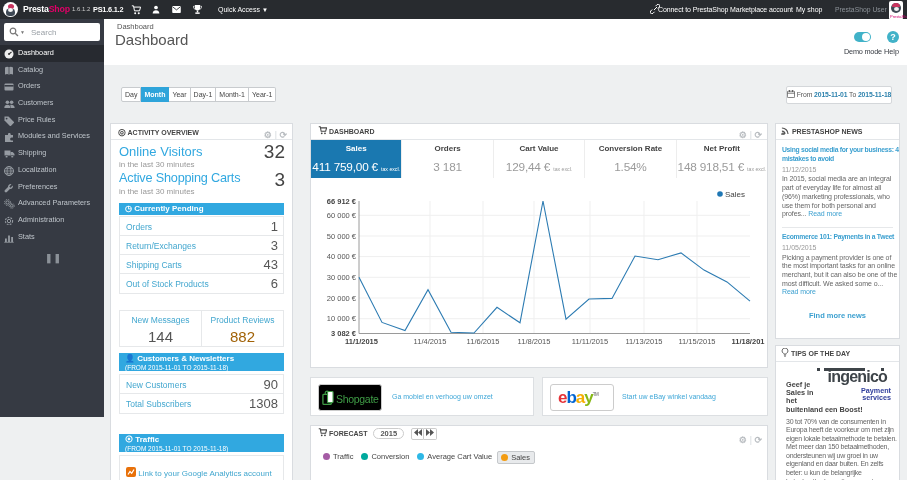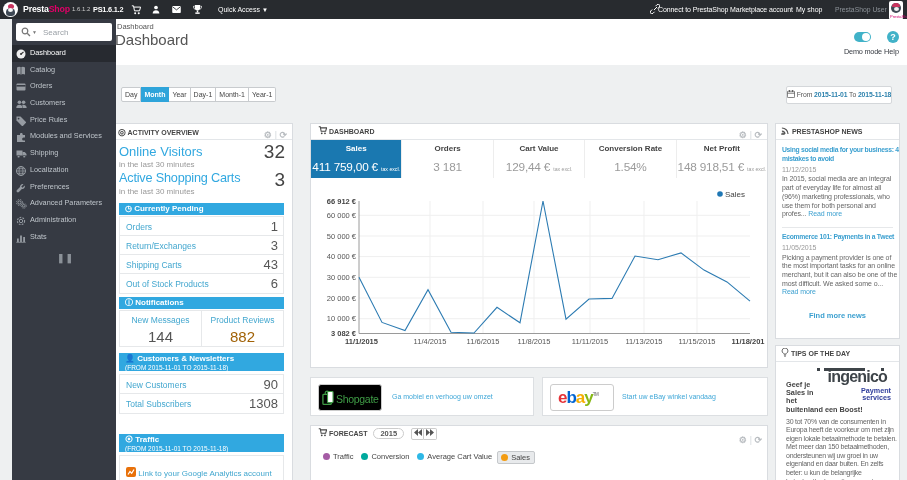--- a/index.html
+++ b/index.html
@@ -8,21 +8,21 @@
 #page{position:relative;width:907px;height:480px;overflow:hidden;}
 .abs{position:absolute;}
 
 #topbar{position:absolute;left:0;top:0;width:907px;height:19px;background:#282b2f;color:#fff;z-index:30;}
 #topbar .t{position:absolute;font-size:7px;line-height:19px;white-space:nowrap;}
 #logo{position:absolute;left:3px;top:2px;width:15px;height:15px;border-radius:50%;background:#fff;overflow:hidden;}
 #logo .b1{position:absolute;left:3px;top:6px;width:9px;height:8px;background:#3e4854;border-radius:50% 50% 40% 40%;}
 #logo .b2{position:absolute;left:5px;top:2px;width:6px;height:5px;background:#c9355f;border-radius:50%;}
 #logo .b3{position:absolute;left:5px;top:6px;width:5px;height:4px;background:#f7f7f7;border-radius:50%;}
 
-#sidebar{position:absolute;left:12px;top:19px;width:104px;height:461px;background:#363a43;z-index:20;}
+#sidebar{position:absolute;left:0;top:19px;width:104px;height:398px;background:#363a43;z-index:20;}
 #search{position:absolute;left:4px;top:4px;width:96px;height:18px;background:#fff;border-radius:2px;}
 #search .ph{position:absolute;left:27px;top:5px;font-size:8px;color:#9aa0a6;}
 #menu{position:absolute;top:26px;left:0;width:104px;}
 .mi{height:16.7px;line-height:16.7px;font-size:7.3px;color:#bfc5cb;white-space:nowrap;position:relative;padding-left:18px;}
 .mi svg{position:absolute;left:4px;top:4px;opacity:.75;}
 .mi.sel{background:#272a30;color:#fff;}
 .mi.sel svg{opacity:1;}
 #collapse{position:absolute;left:45px;top:234px;color:#8b9198;font-size:9px;font-weight:bold;letter-spacing:1px;}
 
 #hband{position:absolute;left:104px;top:19px;width:803px;height:46px;background:#fff;z-index:10;}
@@ -229,23 +229,20 @@
       <div class="trow">
           <span>Shipping Carts</span>
           <b>43</b>
         </div>
       <div class="trow" style="border-bottom:none;">
           <span>Out of Stock Products</span>
           <b>6</b>
         </div>
     </div>
 
-    <div class="abs bluebar" style="left:0;right:0;top:173px;height:12px;padding:1px 6px;">
-        <span class="bt">ⓘ Notifications</span>
-      </div>
     <div class="abs" style="left:8px;right:8px;top:186px;height:37px;border:1px solid #e6e8ea;display:flex;">
       <div style="flex:1;border-right:1px solid #e6e8ea;text-align:center;">
         <div style="font-size:8.5px;color:#43a7cf;margin-top:4px;">New Messages</div>
         <div style="font-size:15px;color:#555;margin-top:3px;">144</div>
       </div>
       <div style="flex:1;text-align:center;">
         <div style="font-size:8.5px;color:#43a7cf;margin-top:4px;">Product Reviews</div>
         <div style="font-size:15px;color:#a16207;margin-top:3px;">882</div>
       </div>
     </div>

